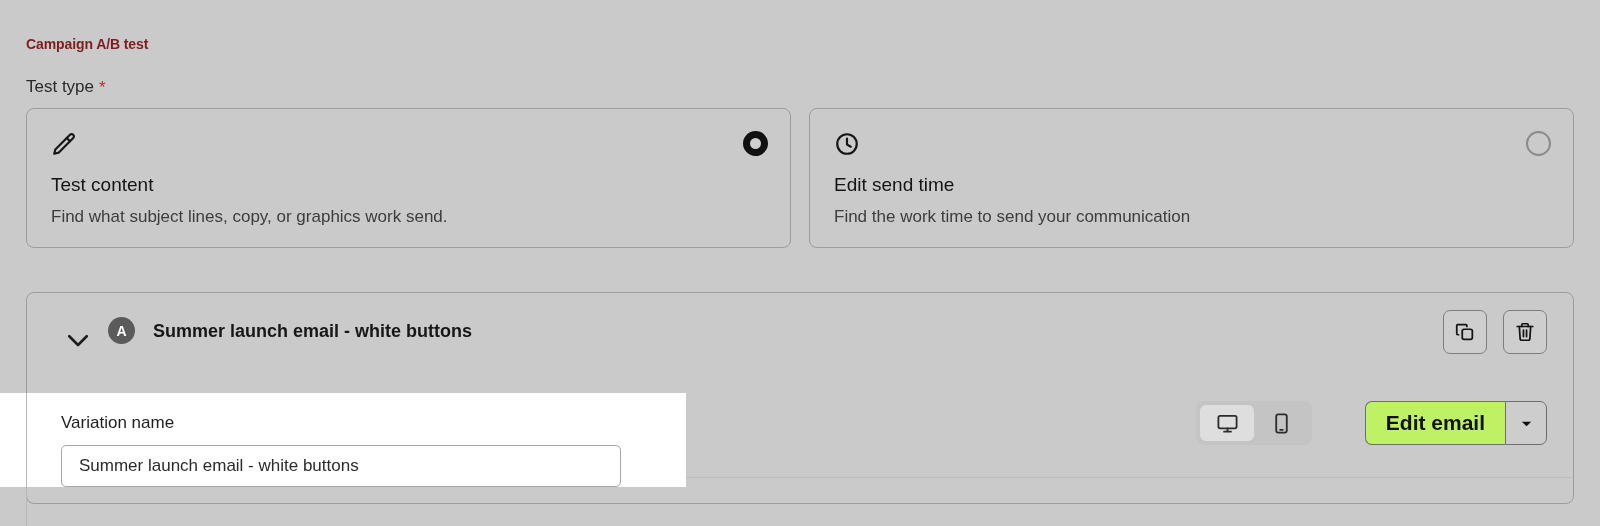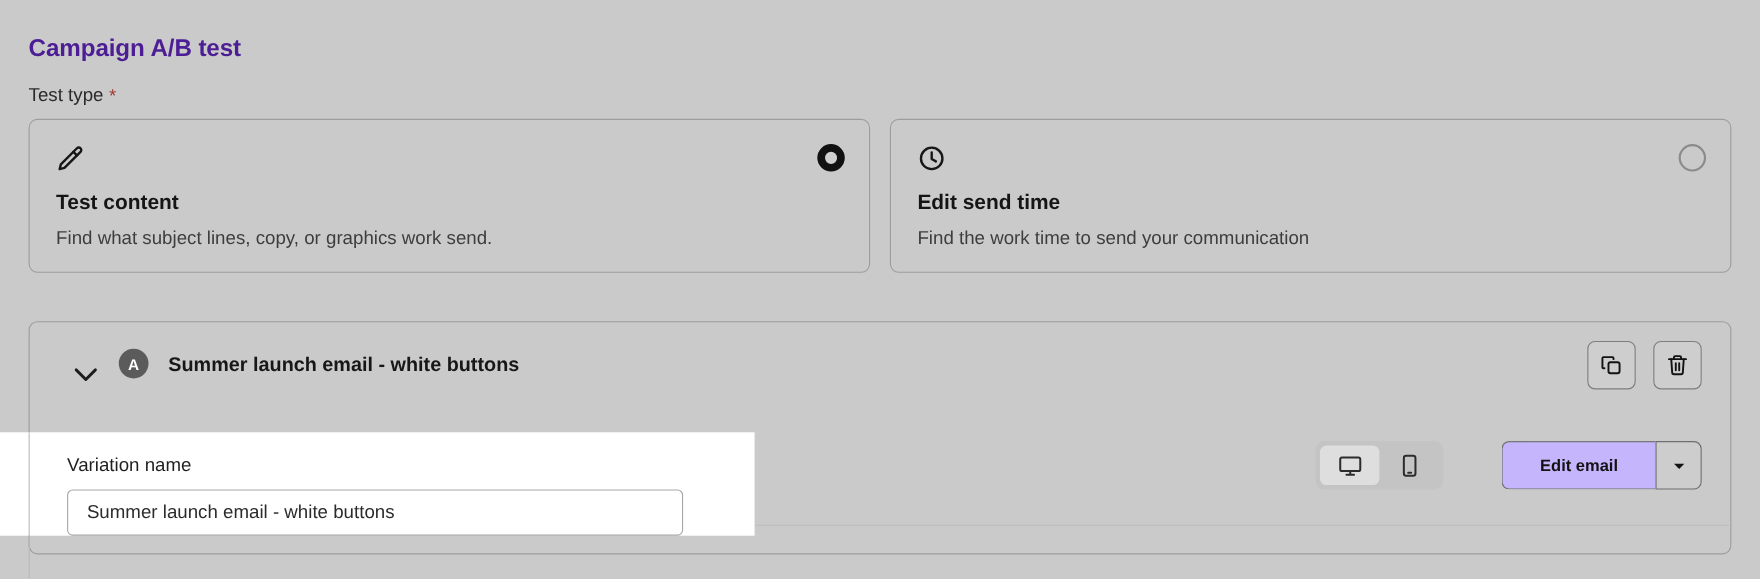--- a/index.html
+++ b/index.html
@@ -20,24 +20,24 @@
   .page {
     position: absolute;
     inset: 0;
   }
 
   
   .page-title {
     position: absolute;
     left: 26px;
     top: 28px;
-    font-size: 22px;
+    font-size: 14px;
     font-weight: 700;
     letter-spacing: -0.1px;
-    color: #4c1d95;
+    color: #7f1d1d;
     line-height: 32px;
   }
   .field-label {
     position: absolute;
     left: 26px;
     top: 75px;
     font-size: 17px;
     font-weight: 400;
     color: #2a2a2a;
     line-height: 24px;
@@ -70,21 +70,21 @@
   }
   .option-icon {
     width: 26px;
     height: 26px;
     display: block;
     color: #161616;
   }
   .option-title {
     margin-top: 16px;
     font-size: 19px;
-    font-weight: 700;
+    font-weight: 400;
     color: #151515;
     line-height: 24px;
   }
   .option-desc {
     margin-top: 9px;
     font-size: 17px;
     font-weight: 400;
     color: #3d3d3d;
     line-height: 22px;
   }
@@ -221,26 +221,26 @@
     height: 44px;
     display: flex;
   }
   .edit-btn {
     height: 44px;
     min-width: 140px;
     padding: 0 20px;
     border: 1px solid #6f6f6f;
     border-right: none;
     border-radius: 7px 0 0 7px;
-    background: #c4b5fd;
+    background: #bef264;
     box-sizing: border-box;
     display: flex;
     align-items: center;
     justify-content: center;
-    font-size: 15px;
+    font-size: 21px;
     font-weight: 700;
     color: #121212;
   }
   .edit-caret {
     width: 42px;
     height: 44px;
     border: 1px solid #6f6f6f;
     border-radius: 0 7px 7px 0;
     background: #cdcdcd;
     box-sizing: border-box;

